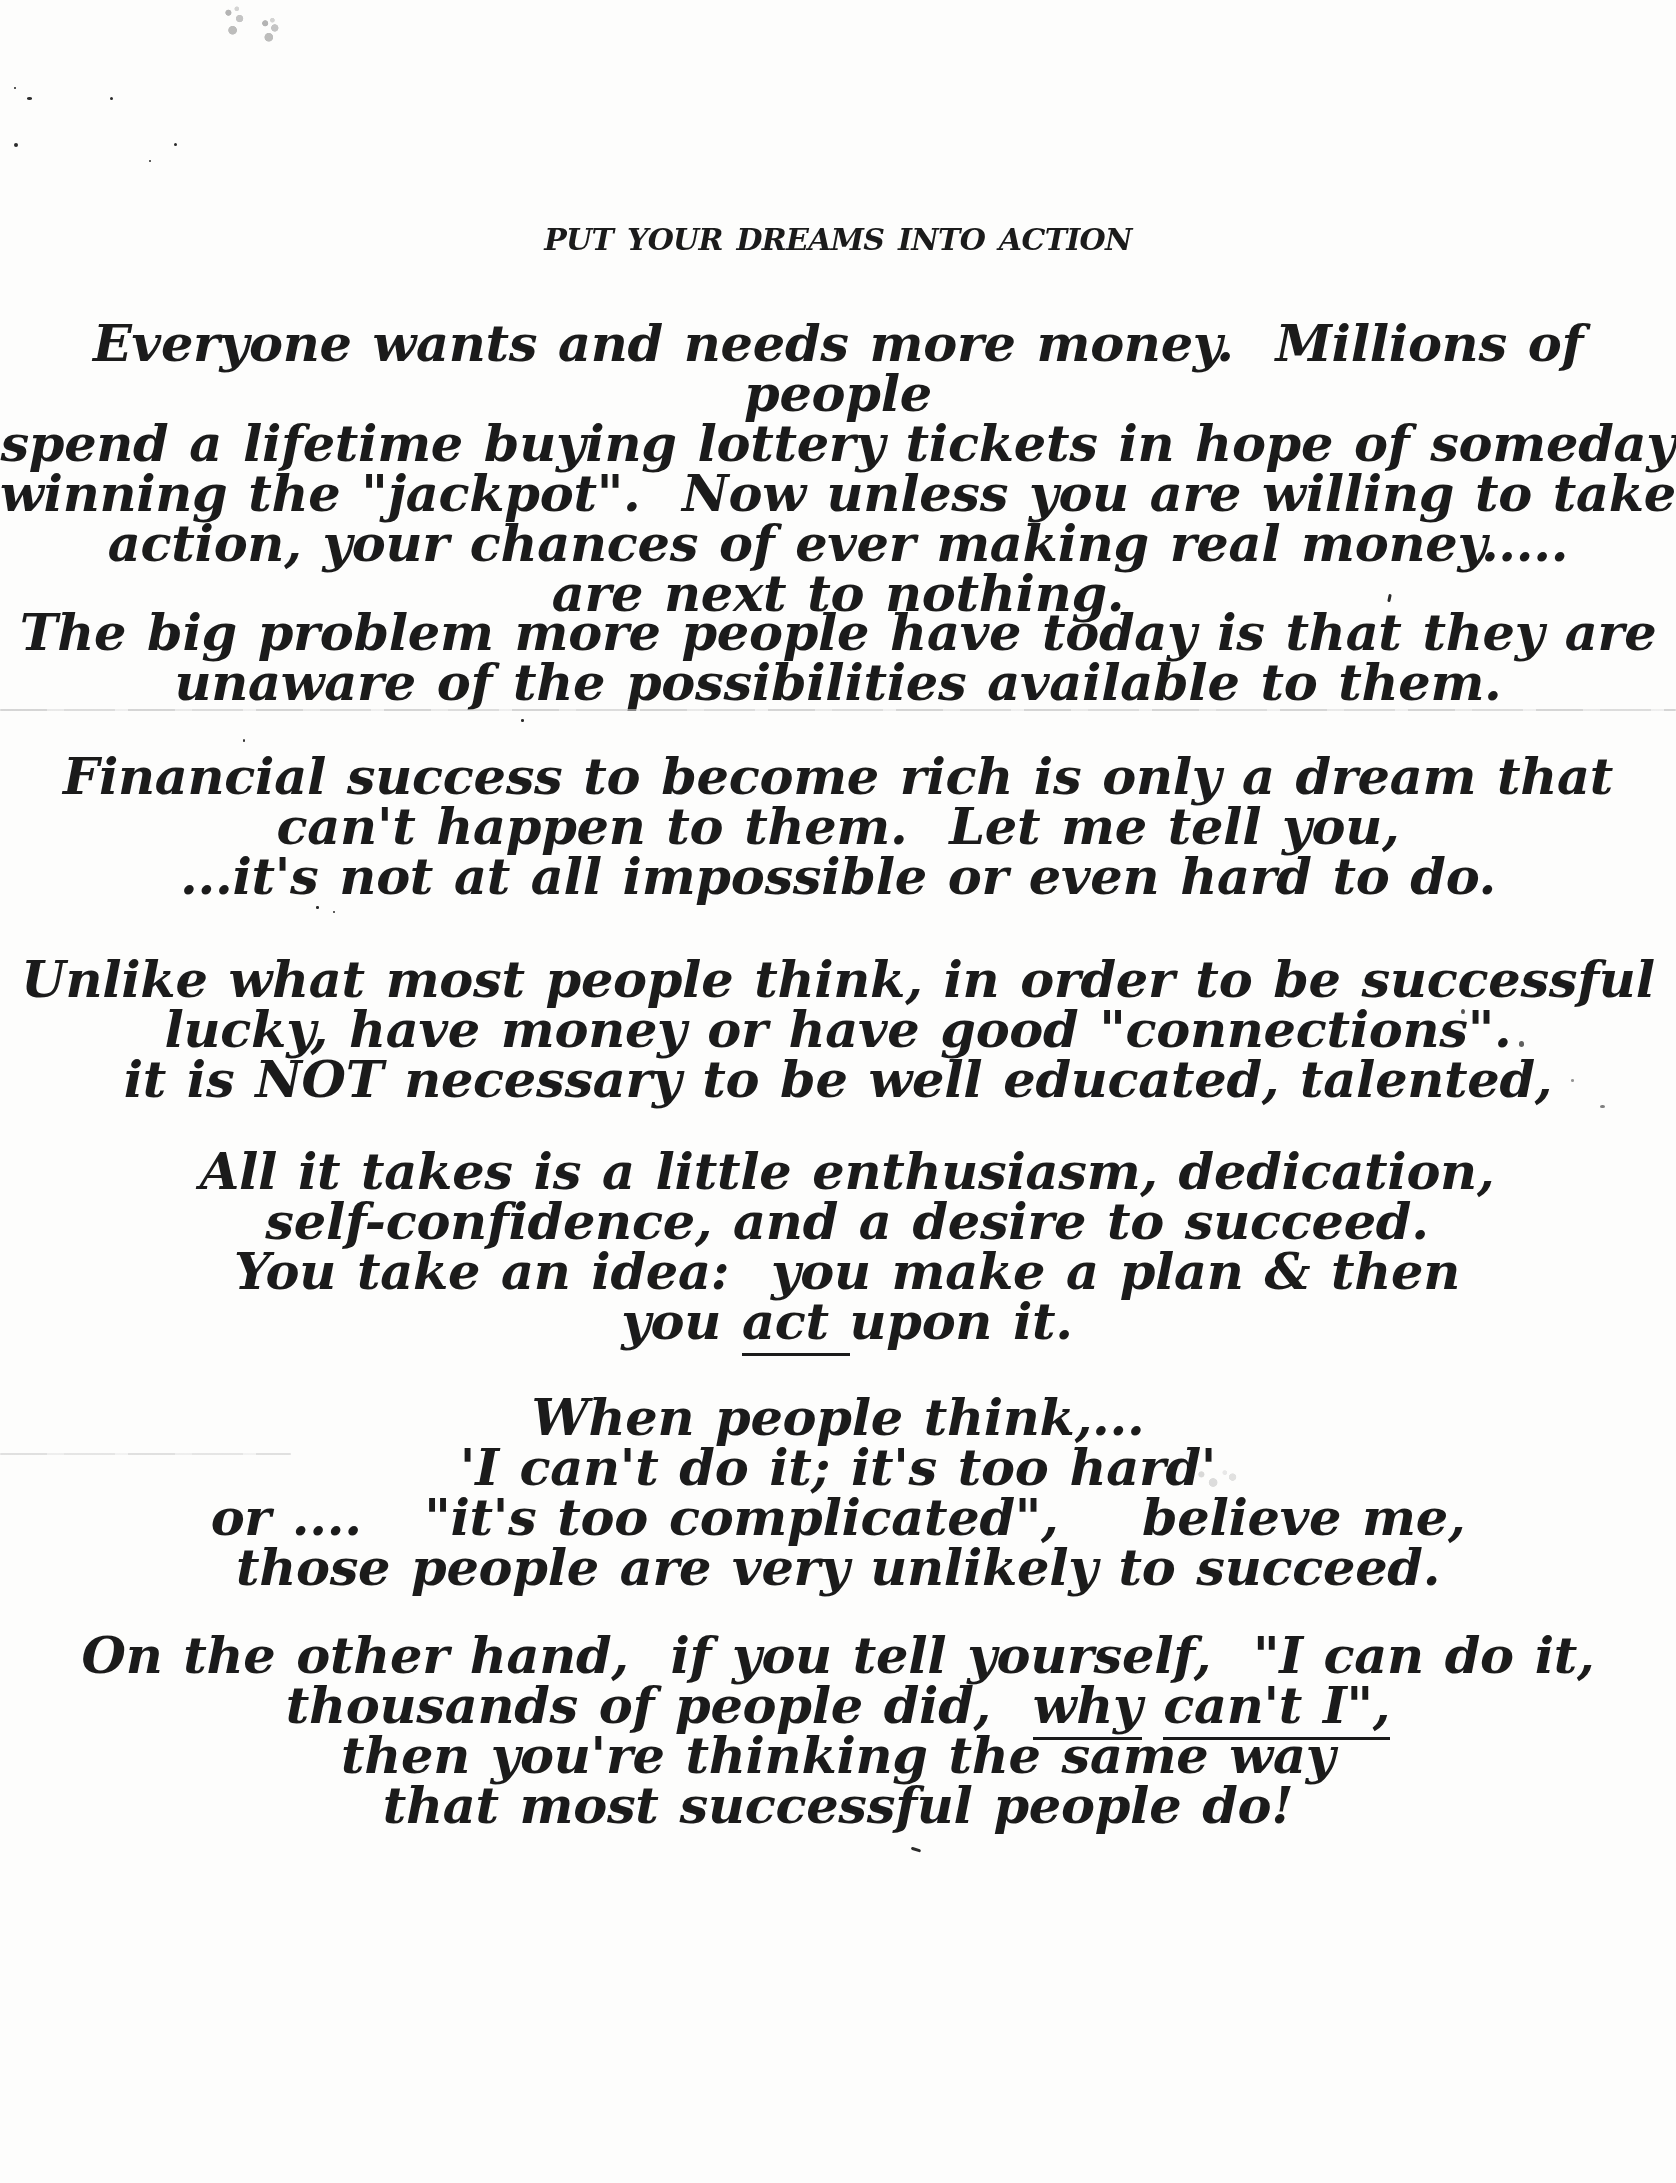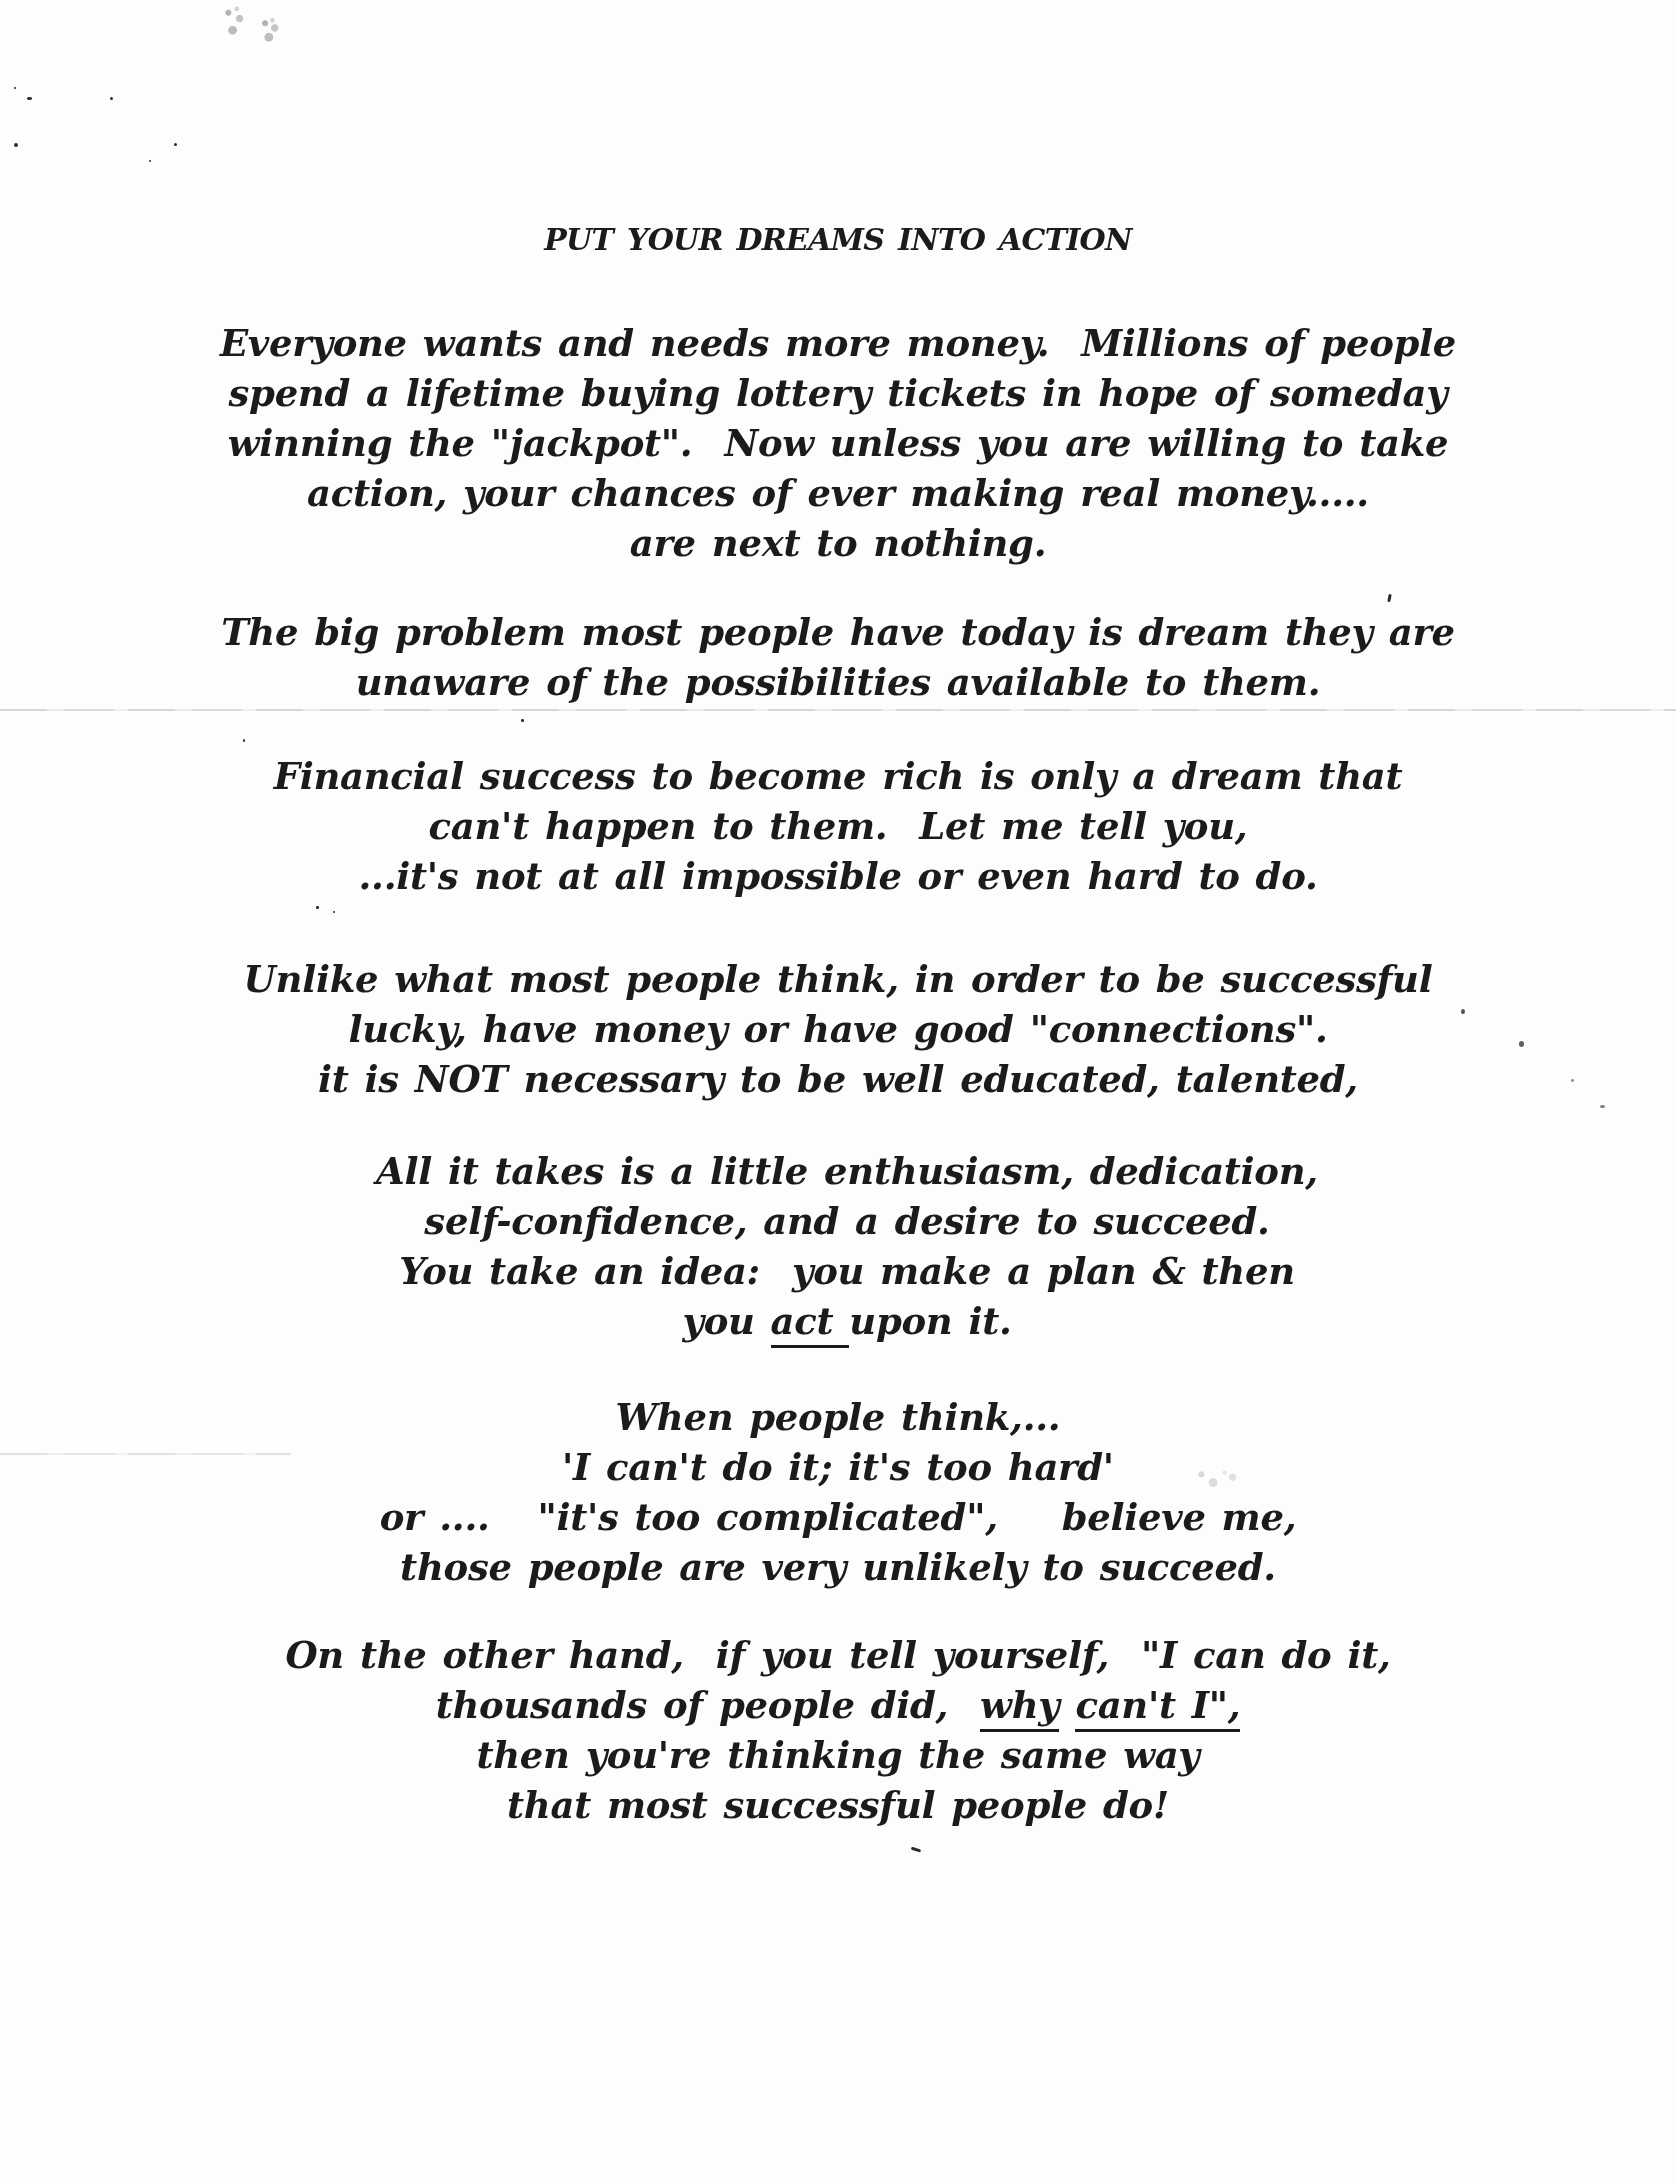--- a/index.html
+++ b/index.html
@@ -28,21 +28,21 @@
     letter-spacing:-0.7px;
     word-spacing:4px;
     line-height:50px;
     white-space:pre-wrap;
   }
   .body-layer{position:absolute;inset:0;}
   .para{
     position:absolute;
     left:0; right:0;
     text-align:center;
-    font-size:37px;
+    font-size:51px;
     font-weight:bold;
     font-style:italic;
     word-spacing:3.4px;
     letter-spacing:-0.3px;
   }
   .para .line{
     line-height:50px;
     white-space:pre-wrap;
   }
   .p0{top:318px;}
@@ -94,21 +94,21 @@
 
   <div class="body-layer">
       <div class="para p0">
         <div class="line"><span>Everyone wants and needs more money.  Millions of people</span></div>
         <div class="line"><span>spend a lifetime buying lottery tickets in hope of someday</span></div>
         <div class="line"><span>winning the "jackpot".  Now unless you are willing to take</span></div>
         <div class="line"><span>action, your chances of ever making real money.....</span></div>
         <div class="line"><span>are next to nothing.</span></div>
       </div>
       <div class="para p1">
-        <div class="line"><span>The big problem most people have today is dream they are</span></div>
+        <div class="line"><span>The big problem more people have today is that they are</span></div>
         <div class="line"><span>unaware of the possibilities available to them.</span></div>
       </div>
       <div class="para p2">
         <div class="line"><span>Financial success to become rich is only a dream that</span></div>
         <div class="line"><span>can't happen to them.  Let me tell you,</span></div>
         <div class="line"><span>...it's not at all impossible or even hard to do.</span></div>
       </div>
       <div class="para p3">
         <div class="line"><span>Unlike what most people think, in order to be successful</span></div>
         <div class="line"><span>lucky, have money or have good "connections".</span></div>

